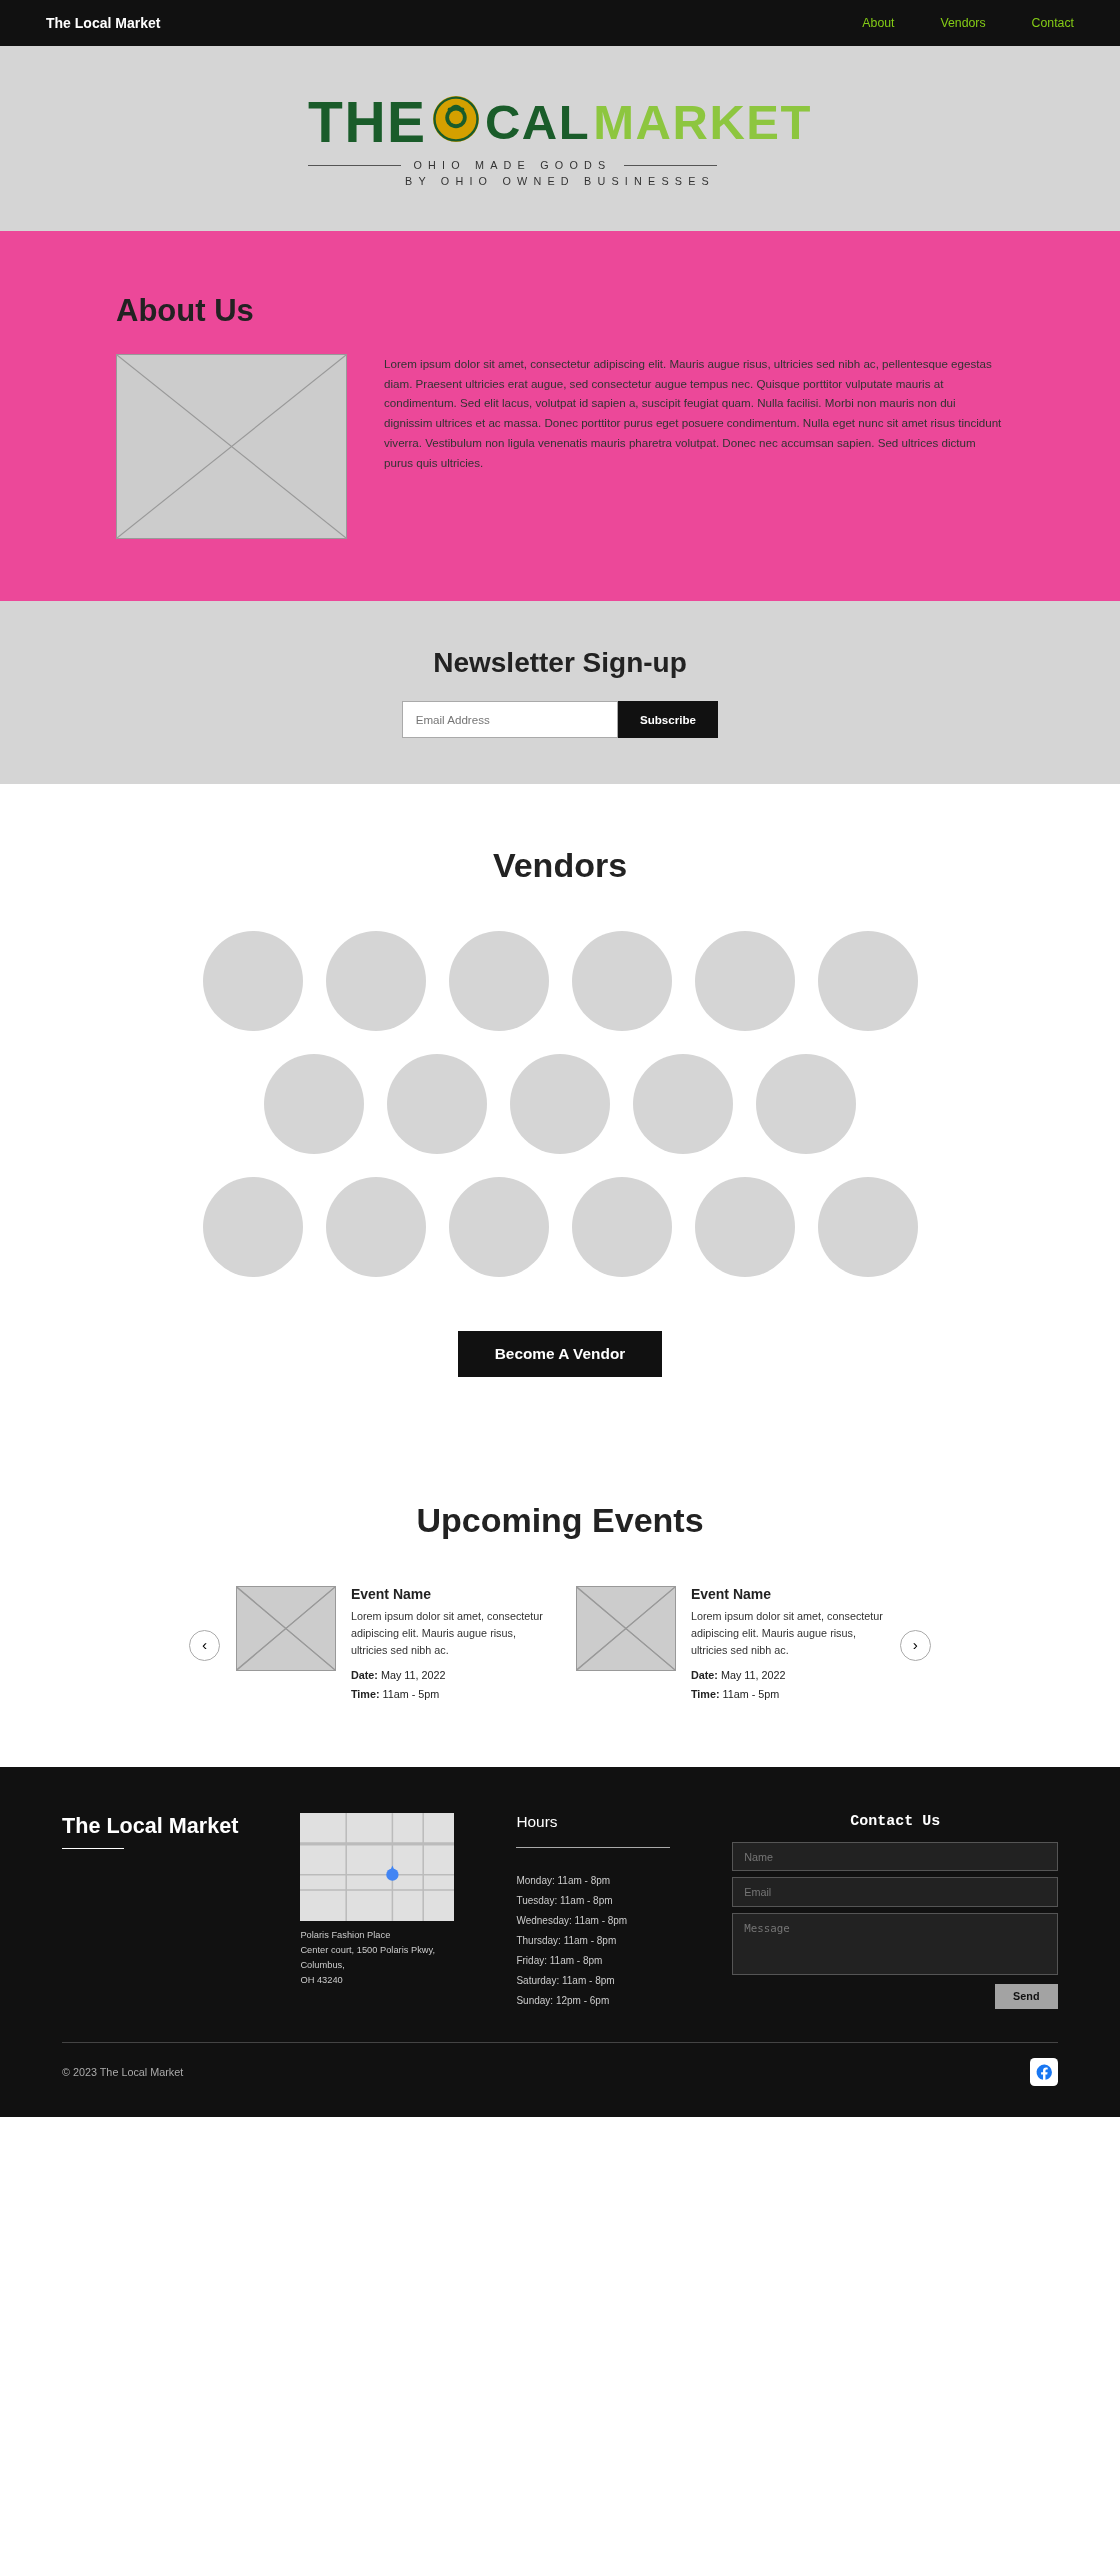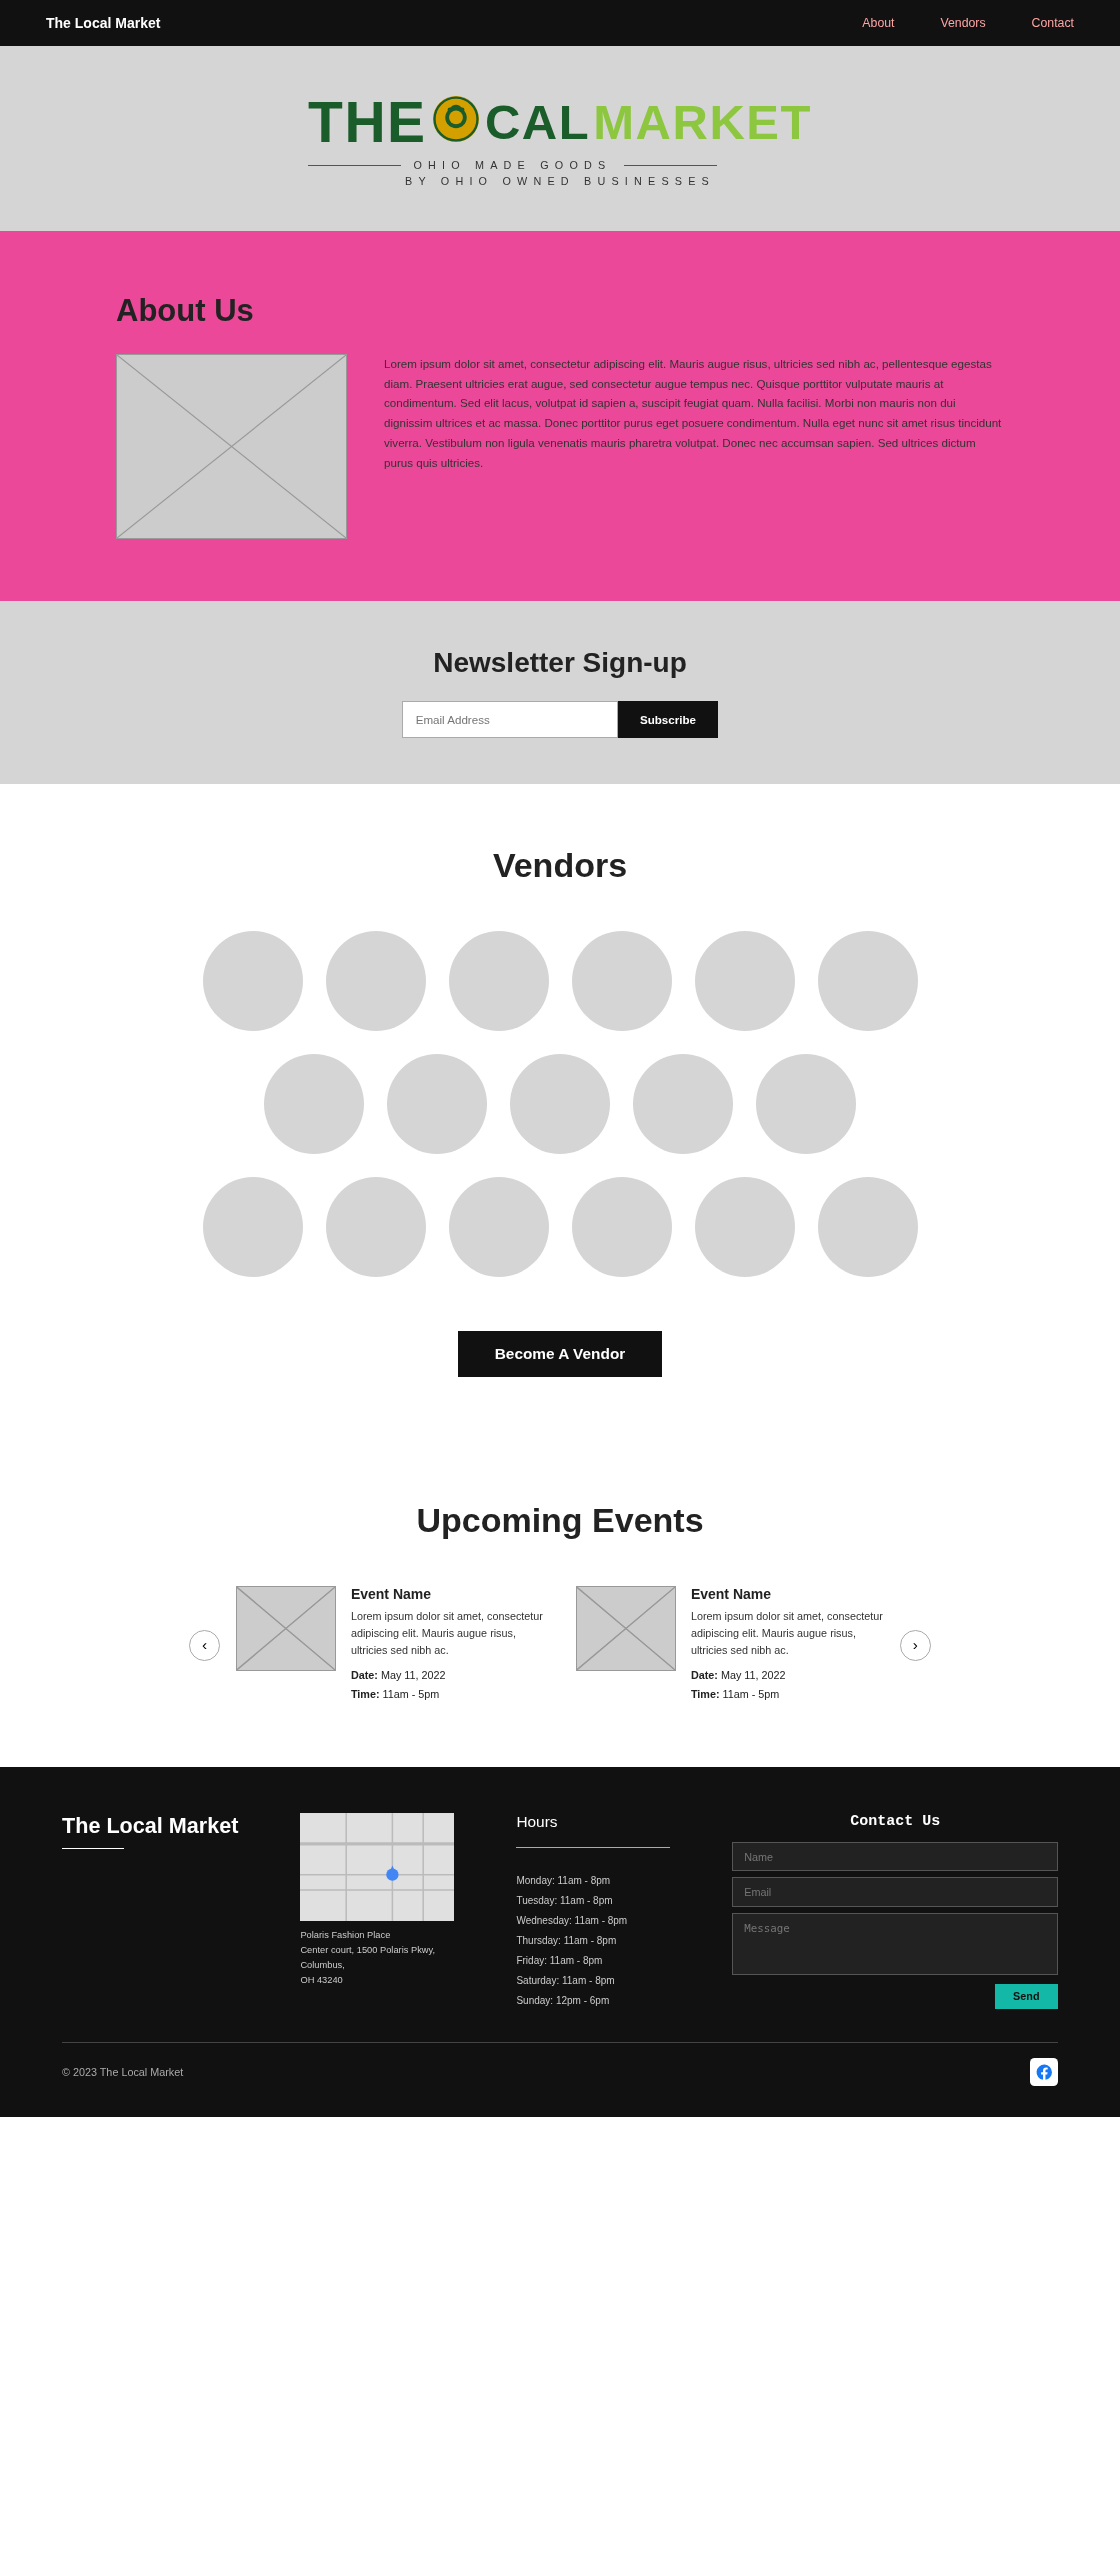--- a/index.html
+++ b/index.html
@@ -17,21 +17,21 @@
     .nav-brand {
       color: #fff;
       font-size: 14px;
       font-weight: 600;
     }
     .nav-links {
       display: flex;
       gap: 46px;
     }
     .nav-links a {
-      color: #fca5a5;
+      color: #84cc16;
       text-decoration: none;
       font-size: 12.3px;
     }
 
     
     .hero {
       background: #d5d5d5;
       display: flex;
       align-items: center;
       justify-content: center;
@@ -326,21 +326,21 @@
     }
     .footer-contact textarea {
       height: 62px;
       resize: none;
     }
     .footer-contact-submit {
       display: flex;
       justify-content: flex-end;
     }
     .send-button {
-      background: #14b8a6;
+      background: #a3a3a3;
       color: #111;
       border: none;
       padding: 6.2px 18.5px;
       font-size: 10.8px;
       font-weight: 600;
       cursor: pointer;
     }
     .footer-bottom {
       display: flex;
       align-items: center;

